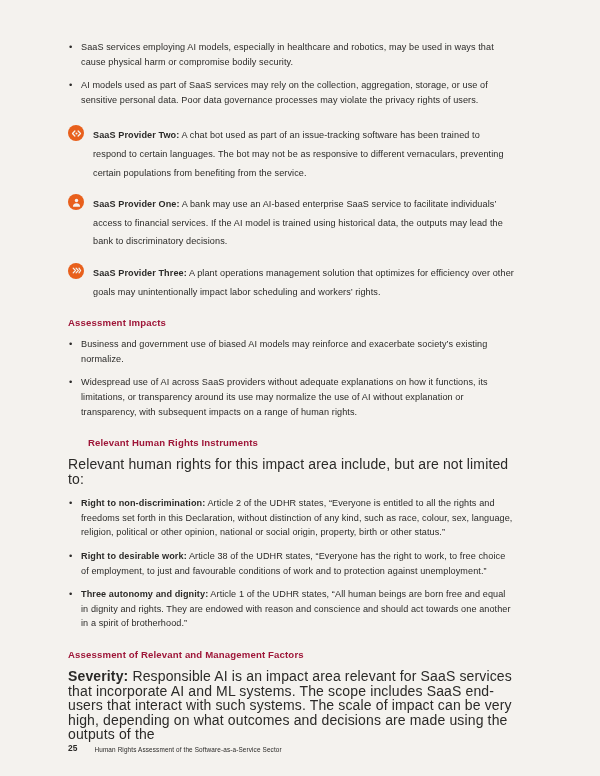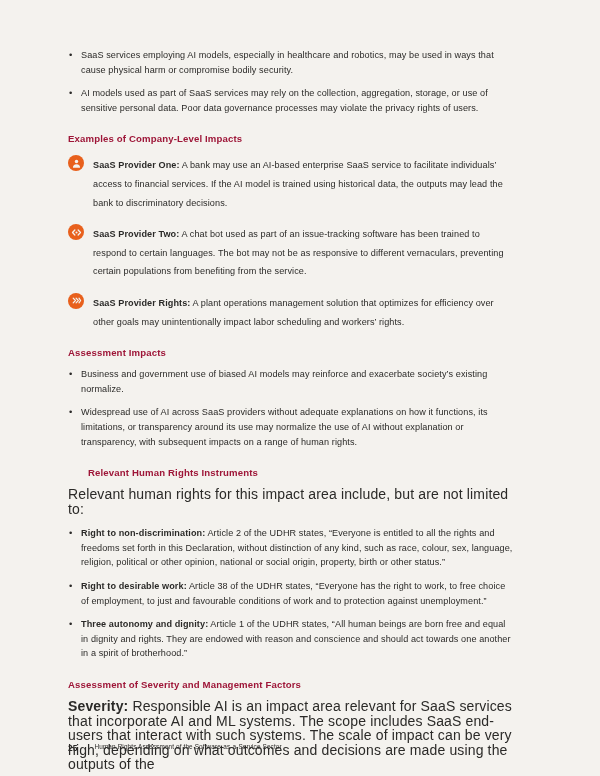--- a/index.html
+++ b/index.html
@@ -20,21 +20,20 @@
     width: 600px;
     height: 776px;
     box-sizing: border-box;
   }
 
   .content {
     position: absolute;
     left: 68px;
     top: 40px;
     width: 446px;
-    margin-top: 8px;
   }
 
   
   .para {
     font-size: 14px;
     line-height: 14.6px;
     letter-spacing: 0.01em;
     margin: 0;
     text-align: left;
     color: #2b2a28;
@@ -122,21 +121,21 @@
   .icon-badge svg {
     display: block;
   }
 
   
   .footer {
     position: absolute;
     left: 68px;
     bottom: 23px;
     display: flex;
-    align-items: flex-start;
+    align-items: flex-end;
     gap: 17px;
   }
   .footer-page-num {
     font-size: 8.4px;
     font-weight: bold;
     color: #2b2a28;
     letter-spacing: 0.01em;
   }
   .footer-title {
     font-size: 6.4px;
@@ -148,54 +147,53 @@
 <body>
 
 <div class="page">
   <div class="content">
 
     <ul class="bullet-list block-intro-bullets">
       <li class="bullet-item">SaaS services employing AI models, especially in healthcare and robotics, may be used in ways that cause physical harm or compromise bodily security.</li>
       <li class="bullet-item">AI models used as part of SaaS services may rely on the collection, aggregation, storage, or use of sensitive personal data. Poor data governance processes may violate the privacy rights of users.</li>
     </ul>
 
-    <h2 class="heading heading-examples">Examples of Company-Level Impacts</h2>
 
     <div class="block-examples">
-
-      <div class="example-row">
-        <span class="icon-badge">
-          <svg width="11" height="11" viewBox="0 0 16 16" aria-hidden="true">
-            <circle cx="8" cy="5.2" r="2.5" fill="#f4f2ee"></circle>
-            <path d="M2.8 14.2 a5.2 5.2 0 0 1 10.4 0 z" fill="#f4f2ee"></path>
-          </svg>
-        </span>
-        <span class="example-text"><span class="bold-lead">SaaS Provider One:</span><span> A bank may use an AI-based enterprise SaaS service to facilitate individuals’ access to financial services. If the AI model is trained using historical data, the outputs may lead the bank to discriminatory decisions.</span></span>
-      </div>
 
       <div class="example-row">
         <span class="icon-badge">
           <svg width="11" height="11" viewBox="0 0 16 16" aria-hidden="true">
             <path d="M5.6 4.4 L2.2 8 L5.6 11.6" fill="none" stroke="#f4f2ee" stroke-width="1.9" stroke-linecap="round" stroke-linejoin="round"></path>
             <path d="M10.4 4.4 L13.8 8 L10.4 11.6" fill="none" stroke="#f4f2ee" stroke-width="1.9" stroke-linecap="round" stroke-linejoin="round"></path>
             <circle cx="8" cy="8" r="1.5" fill="#f4f2ee"></circle>
           </svg>
         </span>
         <span class="example-text"><span class="bold-lead">SaaS Provider Two:</span><span> A chat bot used as part of an issue-tracking software has been trained to respond to certain languages. The bot may not be as responsive to different vernaculars, preventing certain populations from benefiting from the service.</span></span>
       </div>
 
       <div class="example-row">
         <span class="icon-badge">
           <svg width="11" height="11" viewBox="0 0 16 16" aria-hidden="true">
+            <circle cx="8" cy="5.2" r="2.5" fill="#f4f2ee"></circle>
+            <path d="M2.8 14.2 a5.2 5.2 0 0 1 10.4 0 z" fill="#f4f2ee"></path>
+          </svg>
+        </span>
+        <span class="example-text"><span class="bold-lead">SaaS Provider One:</span><span> A bank may use an AI-based enterprise SaaS service to facilitate individuals’ access to financial services. If the AI model is trained using historical data, the outputs may lead the bank to discriminatory decisions.</span></span>
+      </div>
+
+      <div class="example-row">
+        <span class="icon-badge">
+          <svg width="11" height="11" viewBox="0 0 16 16" aria-hidden="true">
             <path d="M3.2 4.6 L6.4 8 L3.2 11.4" fill="none" stroke="#f4f2ee" stroke-width="1.8" stroke-linecap="round" stroke-linejoin="round"></path>
             <path d="M7.4 4.6 L10.6 8 L7.4 11.4" fill="none" stroke="#f4f2ee" stroke-width="1.8" stroke-linecap="round" stroke-linejoin="round"></path>
             <path d="M11.6 4.6 L14.0 8 L11.6 11.4" fill="none" stroke="#f4f2ee" stroke-width="1.8" stroke-linecap="round" stroke-linejoin="round"></path>
           </svg>
         </span>
-        <span class="example-text"><span class="bold-lead">SaaS Provider Rights:</span><span> A plant operations management solution that optimizes for efficiency over other goals may unintentionally impact labor scheduling and workers’ rights.</span></span>
+        <span class="example-text"><span class="bold-lead">SaaS Provider Three:</span><span> A plant operations management solution that optimizes for efficiency over other goals may unintentionally impact labor scheduling and workers’ rights.</span></span>
       </div>
 
     </div>
 
     <h2 class="heading heading-cumulative">Assessment Impacts</h2>
 
     <ul class="bullet-list block-cumulative">
       <li class="bullet-item">Business and government use of biased AI models may reinforce and exacerbate society’s existing normalize.</li>
       <li class="bullet-item">Widespread use of AI across SaaS providers without adequate explanations on how it functions, its limitations, or transparency around its use may normalize the use of AI without explanation or transparency, with subsequent impacts on a range of human rights.</li>
     </ul>
@@ -203,21 +201,21 @@
     <h2 class="heading heading-instruments">Relevant Human Rights Instruments</h2>
 
     <p class="para intro-line">Relevant human rights for this impact area include, but are not limited to:</p>
 
     <ul class="bullet-list block-instruments">
       <li class="bullet-item"><span class="bold-lead">Right to non-discrimination:</span><span> Article 2 of the UDHR states, “Everyone is entitled to all the rights and freedoms set forth in this Declaration, without distinction of any kind, such as race, colour, sex, language, religion, political or other opinion, national or social origin, property, birth or other status.”</span></li>
       <li class="bullet-item"><span class="bold-lead">Right to desirable work:</span><span> Article 38 of the UDHR states, “Everyone has the right to work, to free choice of employment, to just and favourable conditions of work and to protection against unemployment.”</span></li>
       <li class="bullet-item"><span class="bold-lead">Three autonomy and dignity:</span><span> Article 1 of the UDHR states, “All human beings are born free and equal in dignity and rights. They are endowed with reason and conscience and should act towards one another in a spirit of brotherhood.”</span></li>
     </ul>
 
-    <h2 class="heading heading-assessment">Assessment of Severity and Management Factors</h2>
+    <h2 class="heading heading-assessment">Assessment of Relevant and Management Factors</h2>
 
     <p class="para"><span class="bold-lead">Severity:</span><span> Responsible AI is an impact area relevant for SaaS services that incorporate AI and ML systems. The scope includes SaaS end-users that interact with such systems. The scale of impact can be very high, depending on what outcomes and decisions are made using the outputs of the</span></p>
 
   </div>
 
   <div class="footer">
     <span class="footer-page-num">25</span>
     <span class="footer-title">Human Rights Assessment of the Software-as-a-Service Sector</span>
   </div>
 </div>

